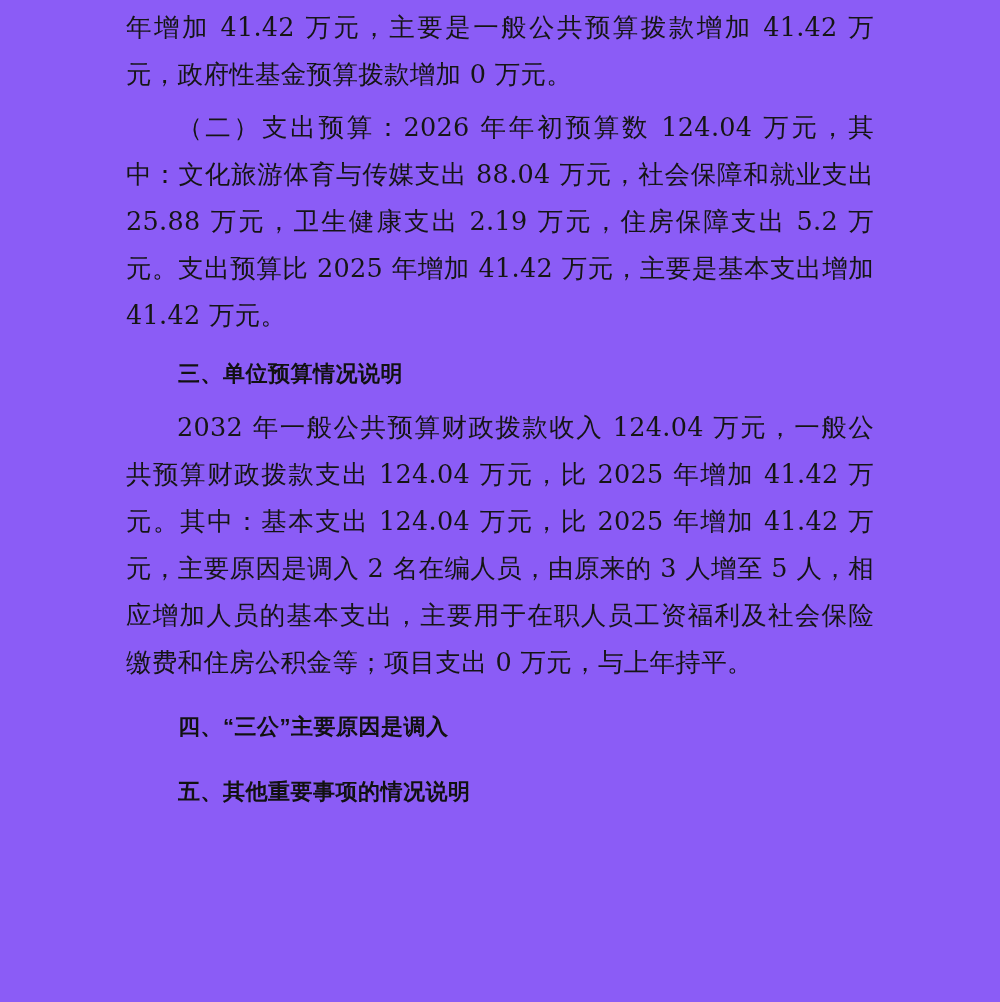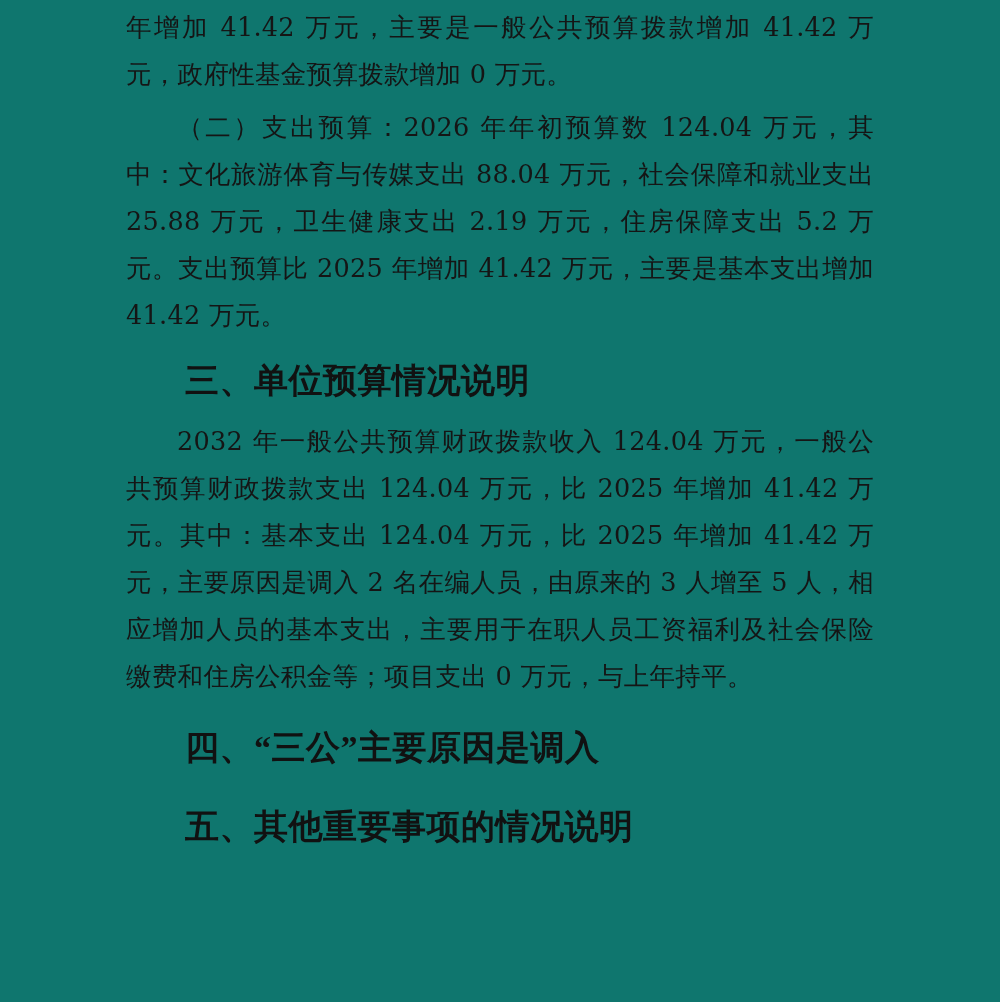--- a/index.html
+++ b/index.html
@@ -13,47 +13,47 @@
     font-family: "DejaVu Serif", "Liberation Serif", serif;
     color: #1a1a1a;
     overflow: hidden;
   }
   .page {
     position: relative;
     width: 1000px;
     height: 1002px;
     box-sizing: border-box;
     padding: 0 126px 0 126px;
-    background: #0f766e;
+    background: #8b5cf6;
   }
   .doc-body {
     padding-top: 4px;
   }
   .para {
     font-size: 25.5px;
     line-height: 47px;
     text-align: justify;
     text-justify: inter-ideograph;
     letter-spacing: 0.3px;
     margin: 0;
     color: #151515;
   }
   .para.cont {
     text-indent: 0;
   }
   .para.indent {
     text-indent: 51px;
   }
   .heading {
-    font-size: 34px;
+    font-size: 22px;
     line-height: 47px;
     font-weight: bold;
-    font-family: Liberation Serif, serif;
+    font-family: Liberation Sans, sans-serif;
     text-indent: 51px;
-    margin: 8px;
+    margin: 1px;
     letter-spacing: 0.5px;
     color: #111111;
   }
   .gap-sm { height: 6px; }
   .gap-md { height: 10px; }
 </style>
 </head>
 <body>
 
 <div class="page">

